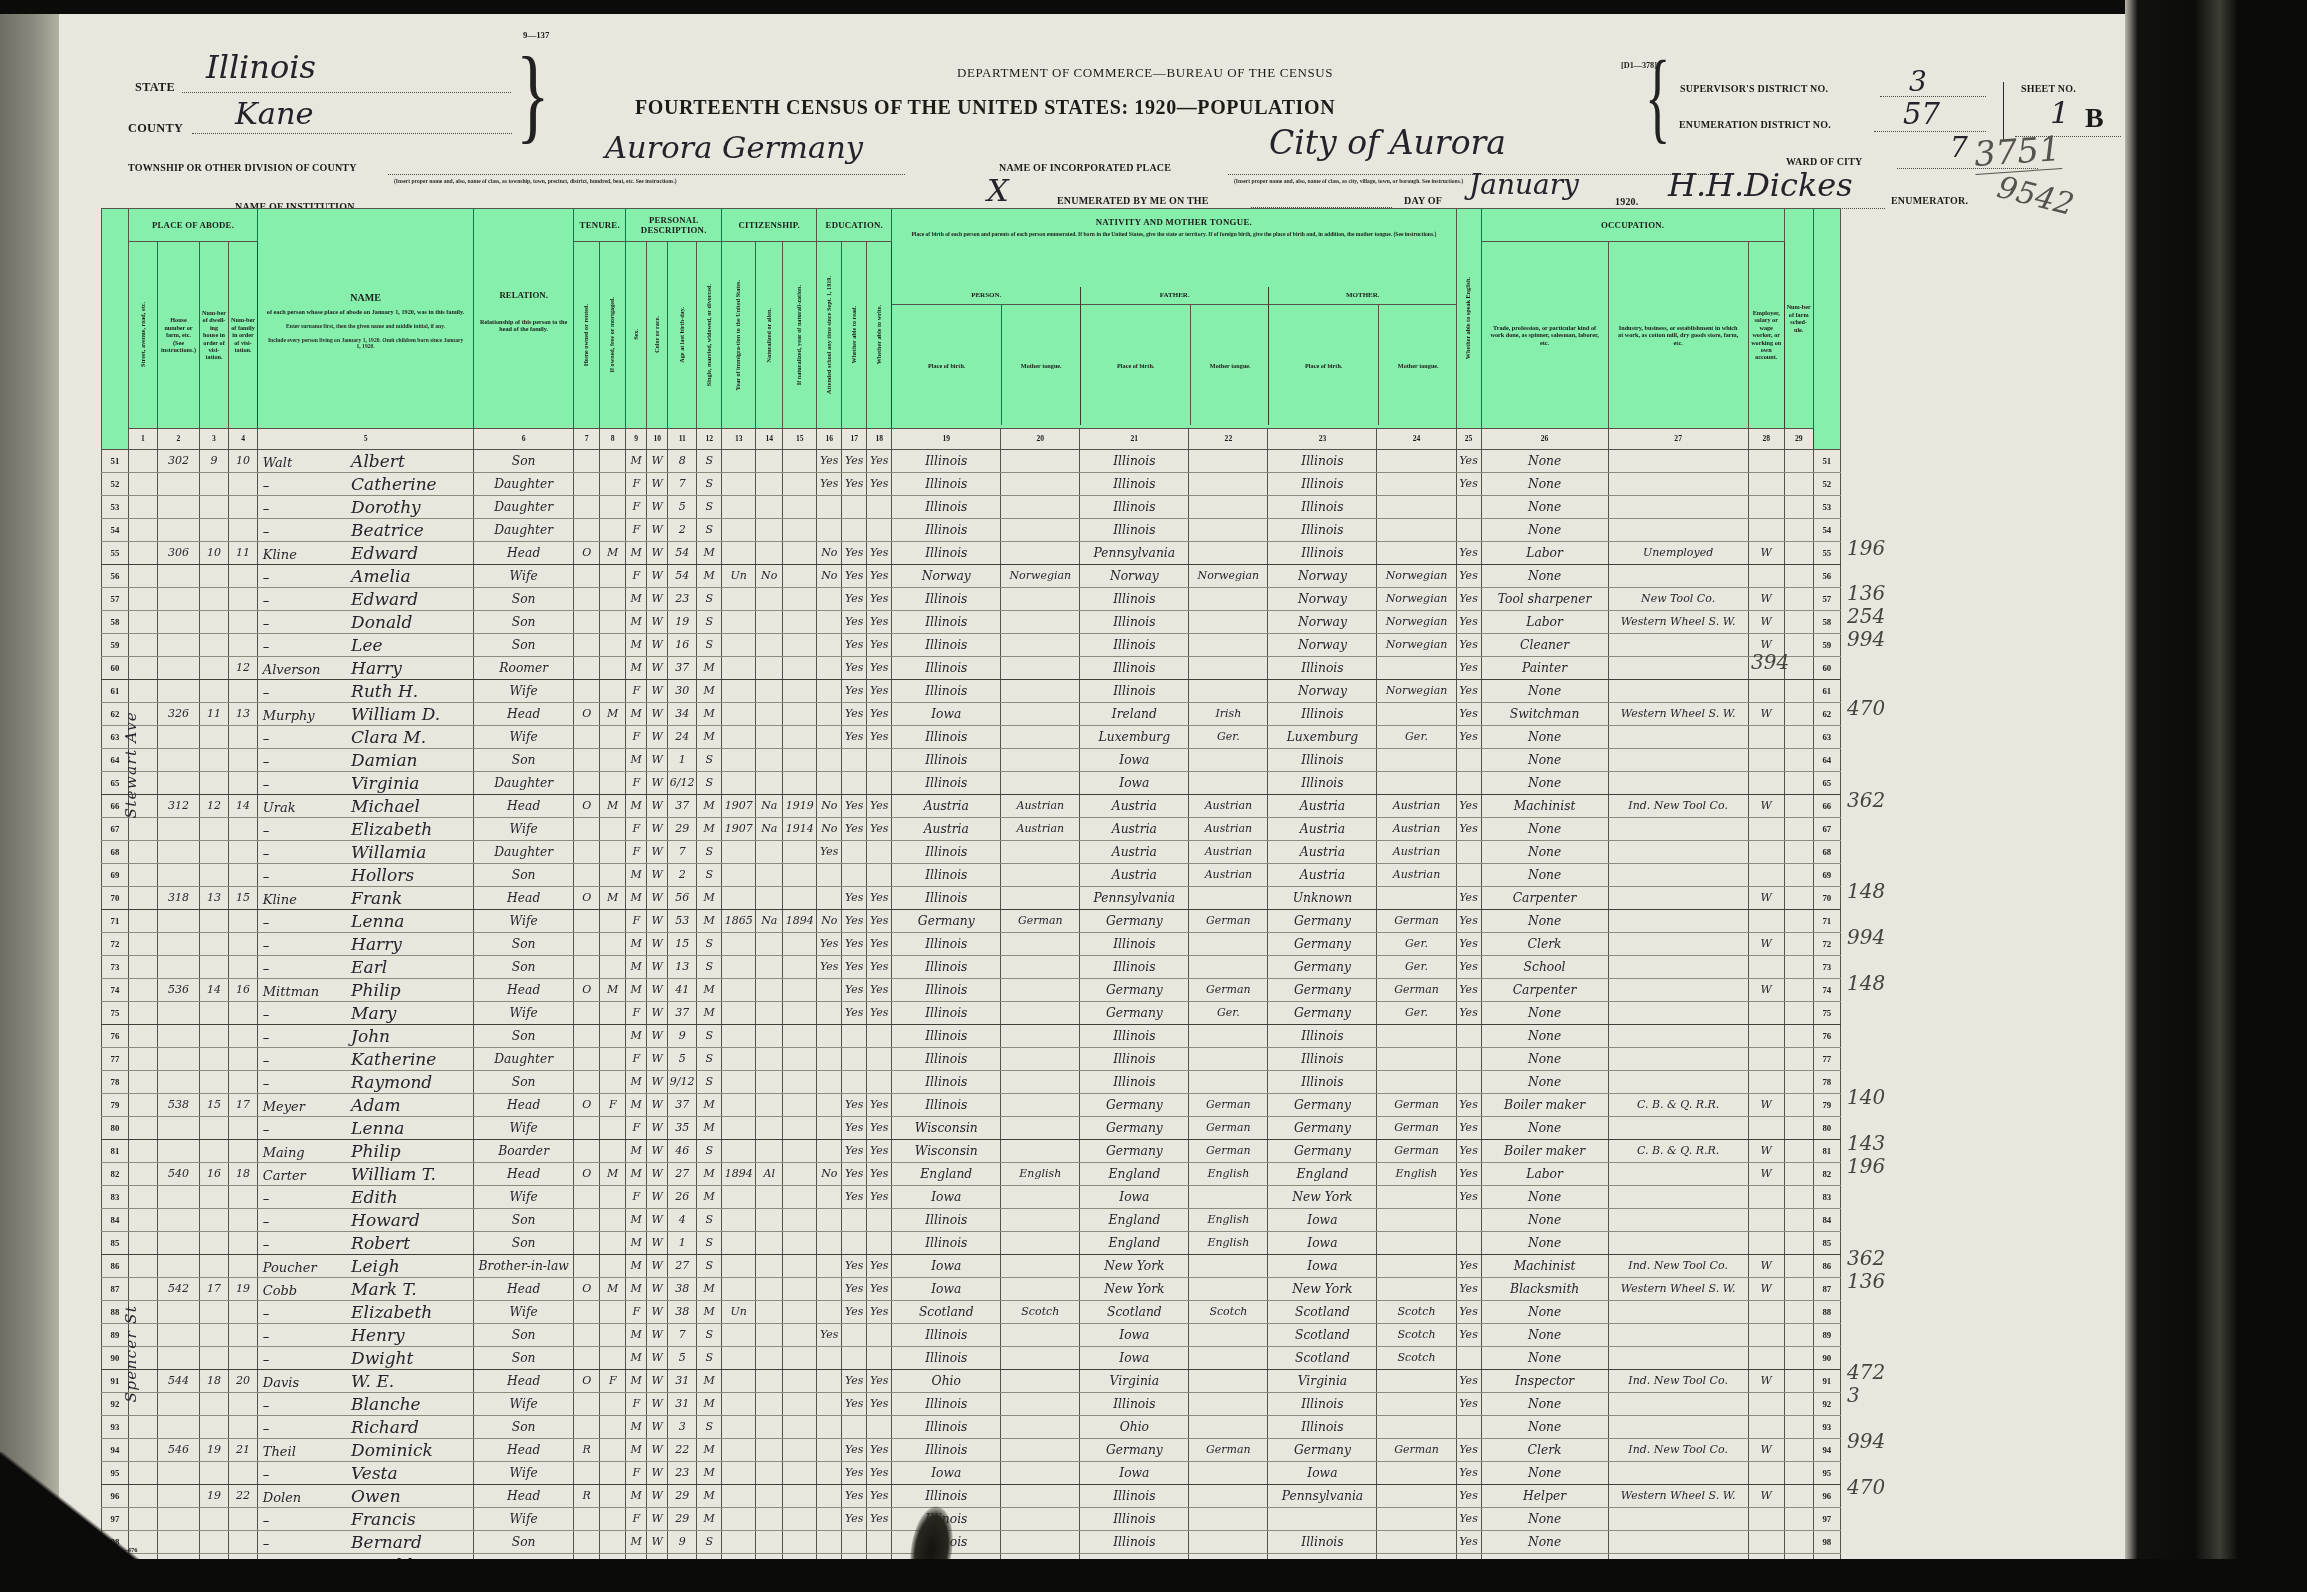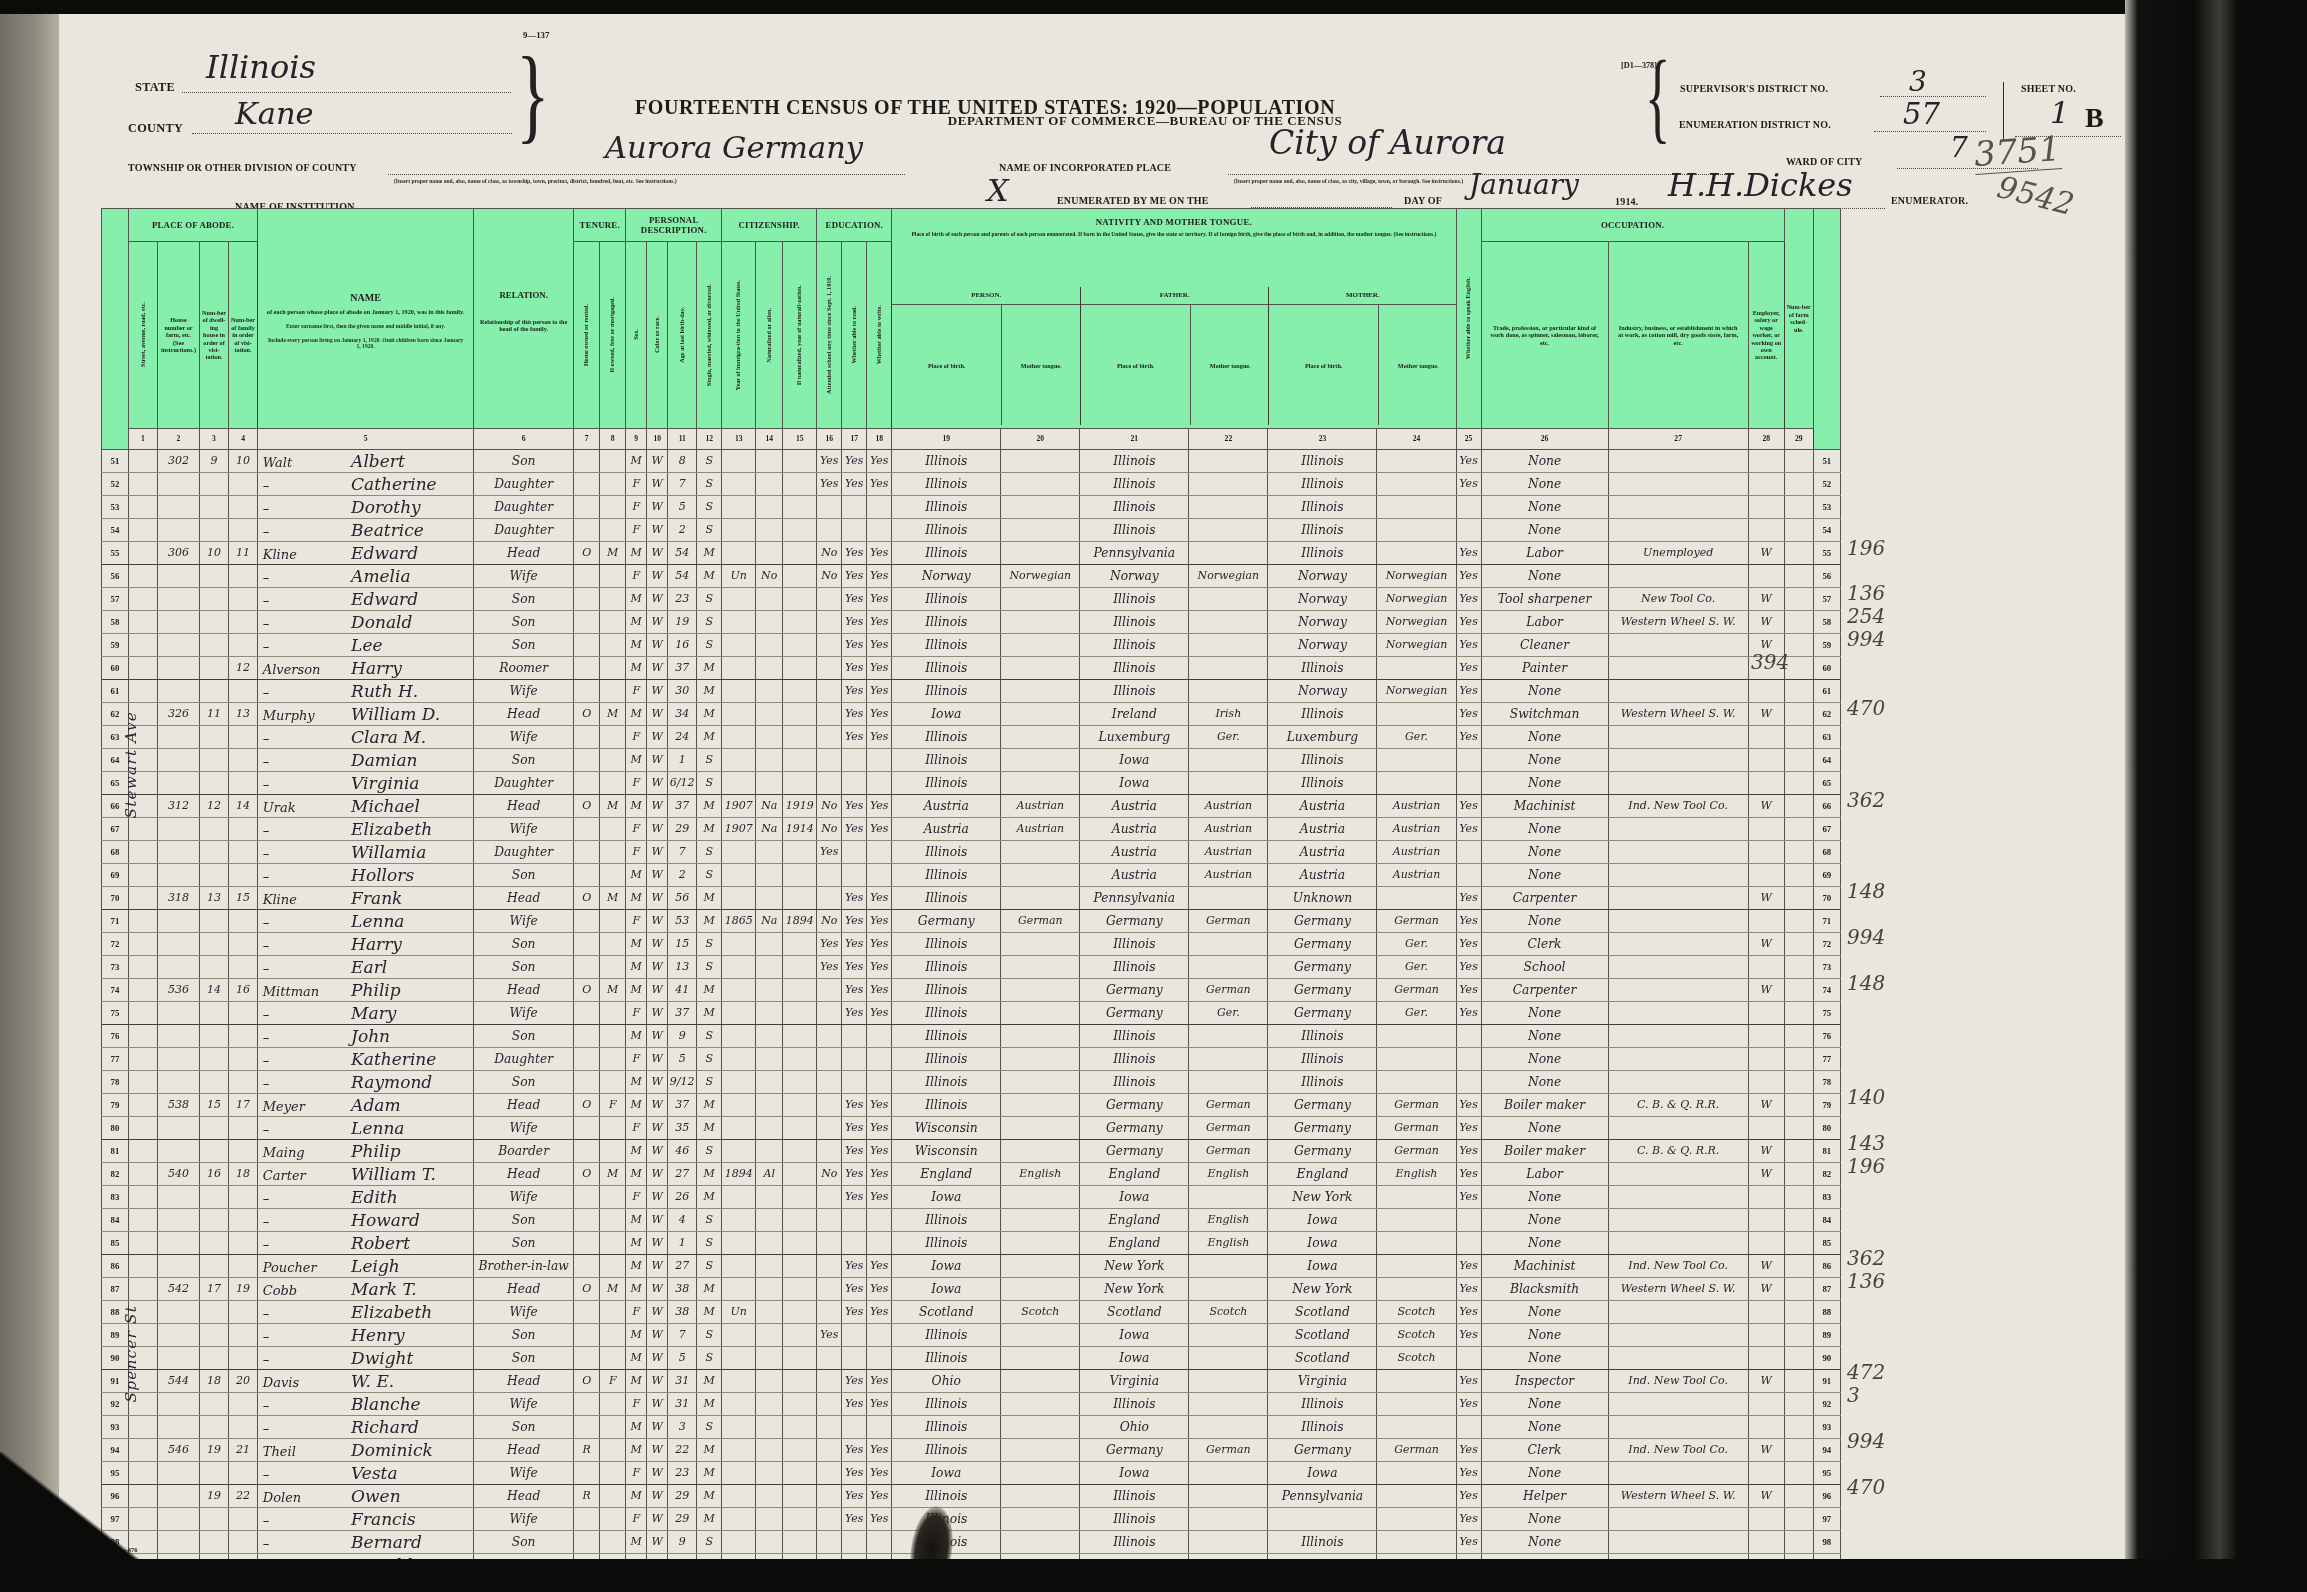--- a/index.html
+++ b/index.html
@@ -16,21 +16,21 @@
   #paper{position:absolute;left:59px;top:14px;width:2069px;height:1547px;
      background:linear-gradient(90deg,#d9d6cb 0,#e9e6dd 82px,#ecead e0 60%,#e7e4da 100%);
      background-color:#e9e6dd;color:#1b1b18;}
   .pr{position:absolute;white-space:nowrap;}
   .lbl{font-weight:bold;font-size:12.3px;letter-spacing:0.3px;}
   .lbl-sm{font-weight:bold;font-size:10px;letter-spacing:0.2px;}
   .note{font-size:5.6px;font-weight:bold;color:#2c2c28;}
   .rule{position:absolute;border-bottom:1.2px dotted #4a4942;}
   .hwx{font-family:"DejaVu Serif",serif;font-style:italic;color:#24222a;}
   .big-title{font-size:20px;font-weight:bold;letter-spacing:0.6px;}
-  .dept{font-size:13px;font-weight:bold;letter-spacing:0.6px;margin-top:48px;}
+  .dept{font-size:13px;font-weight:normal;letter-spacing:0.6px;}
   .brace{font-size:70px;font-weight:normal;transform:scaleY(1.5);color:#222;}
   .pencil{font-family:"DejaVu Serif",serif;font-style:italic;color:#55534c;}
 
   
   #grid{position:absolute;left:42px;top:194px;border-collapse:collapse;table-layout:fixed;
         width:1740px;}
   #grid th,#grid td{border:0.6px solid #55534b;padding:0;overflow:hidden;}
   #grid thead th{background:#86efac;vertical-align:middle;text-align:center;color:#1c1c18;margin-left:36px;}
   #grid .gt{font-size:8.8px;font-weight:bold;letter-spacing:0.2px;height:32px;}
   #grid .sub{font-size:6.2px;font-weight:bold;line-height:1.2;vertical-align:middle;padding:1.8px;}
@@ -102,21 +102,21 @@
 
     <div class="pr lbl-sm" style="left:176px;top:187px;">NAME OF INSTITUTION</div>
     <div class="rule" style="left:329px;top:199px;width:599px;"></div>
     <div class="pr hwx" style="left:928px;top:159px;font-size:30.5px;">X</div>
     <div class="pr note" style="left:352px;top:203px;width:576px;white-space:normal;">(Insert name of institution, if any, and indicate the lines on which the entries are made.   See instructions.)</div>
 
     <div class="pr lbl-sm" style="left:998px;top:181px;">ENUMERATED BY ME ON THE</div>
     <div class="rule" style="left:1192px;top:193px;width:141px;"></div>
     <div class="pr lbl-sm" style="left:1345px;top:181px;">DAY OF</div>
     <div class="pr hwx" style="left:1410px;top:154px;font-size:28px;">January</div>
-    <div class="pr lbl-sm" style="left:1556px;top:182px;">1914.</div>
+    <div class="pr lbl-sm" style="left:1556px;top:182px;">1920.</div>
     <div class="pr hwx" style="left:1609px;top:152px;font-size:32px;">H.H.Dickes</div>
     <div class="rule" style="left:1603px;top:194px;width:223px;"></div>
     <div class="pr lbl-sm" style="left:1832px;top:181px;">ENUMERATOR.</div>
 
     <div class="pr brace" style="left:1586px;top:52px;font-size:53px;transform:scaleY(1.9);">{</div>
     <div class="pr lbl-sm" style="left:1621px;top:69px;">SUPERVISOR'S DISTRICT NO.</div>
     <div class="rule" style="left:1821px;top:82px;width:106px;"></div>
     <div class="pr hwx" style="left:1850px;top:51px;font-size:28px;">3</div>
     <div class="pr lbl-sm" style="left:1620px;top:105px;">ENUMERATION DISTRICT NO.</div>
     <div class="rule" style="left:1815px;top:117px;width:112px;"></div>

